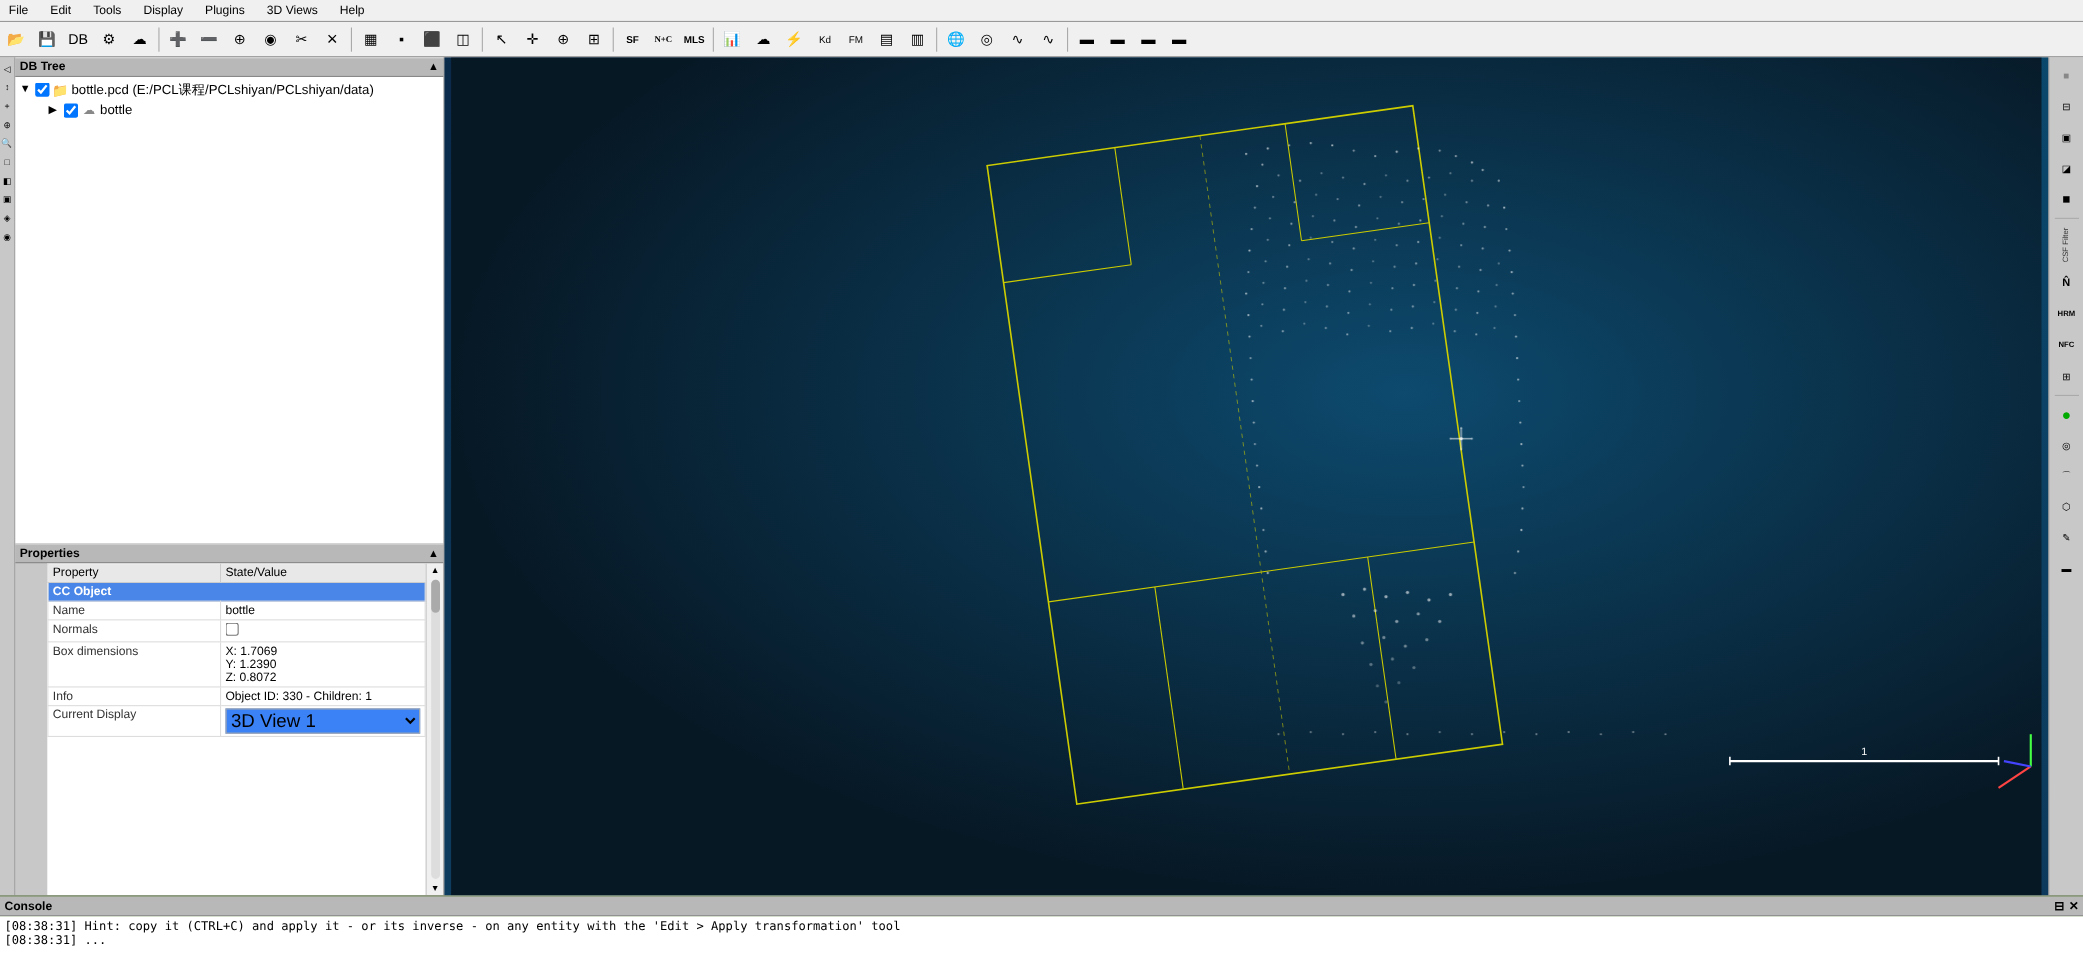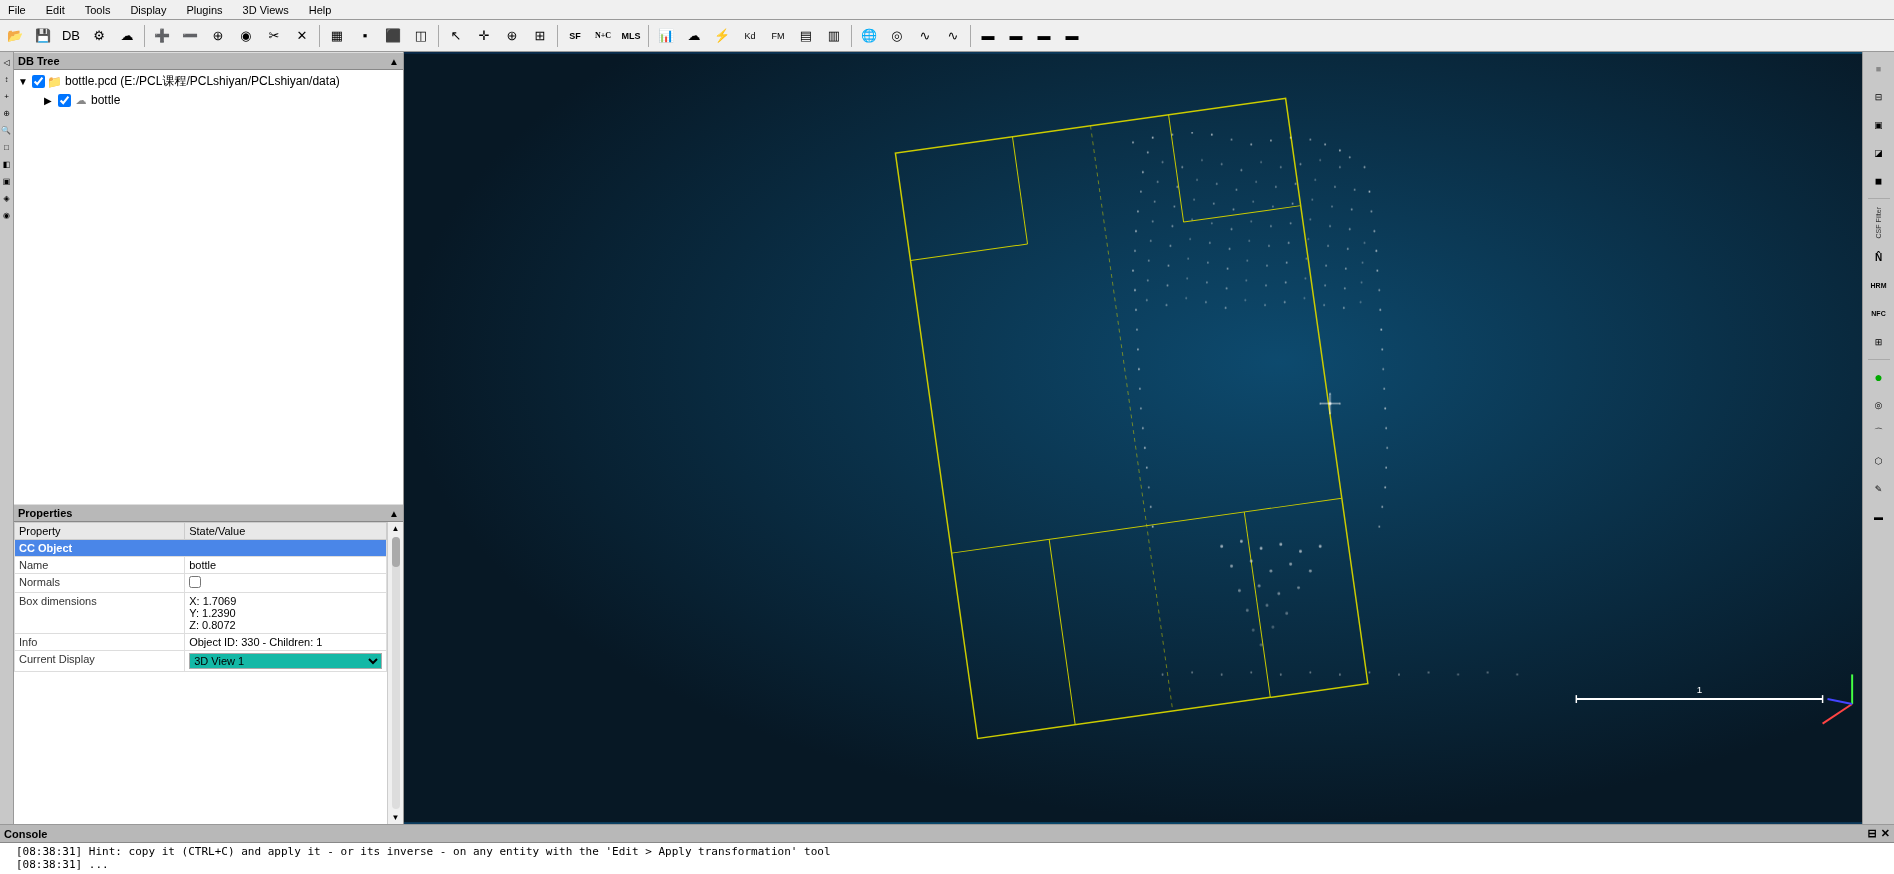--- a/index.html
+++ b/index.html
@@ -30,57 +30,57 @@
     .tree-item { display: flex; align-items: center; gap: 2px; padding: 1px 2px; cursor: pointer; }
     .tree-arrow { width: 12px; font-size: 10px; }
     .tree-checkbox { width: 13px; height: 13px; cursor: pointer; }
     .tree-icon { width: 16px; height: 16px; display: inline-flex; align-items: center; justify-content: center; }
     .folder-icon { color: #c8a000; font-size: 12px; }
     .cloud-icon { color: #888; font-size: 11px; }
     .tree-label { font-size: 12px; }
 
     
     .properties-section { height: 320px; display: flex; flex-direction: column; flex-shrink: 0; }
-    .properties-content { background: white; flex: 1; overflow: auto; }
+    .properties-content { background: white; flex: 1; overflow: auto; margin-left: 29px; }
 
     .props-table { width: 100%; border-collapse: collapse; }
     .props-table th { background: #e8e8e8; border: 1px solid #ccc; padding: 2px 4px; text-align: left; font-size: 11px; font-weight: normal; position: sticky; top: 0; }
     .props-table td { border: 1px solid #ddd; padding: 2px 4px; font-size: 11px; vertical-align: top; }
     .props-section-header { background: #4a86e8; color: white; font-weight: bold; }
     .prop-name { color: #333; min-width: 120px; }
     .prop-value { color: #000; }
     .mini-checkbox { width: 12px; height: 12px; }
 
     
     .props-scroll-col { width: 16px; background: #f0f0f0; display: flex; flex-direction: column; align-items: center; border-left: 1px solid #ccc; }
     .scroll-arrow { font-size: 8px; cursor: pointer; padding: 2px; }
     .scroll-track { flex: 1; width: 8px; background: #ddd; margin: 2px; border-radius: 4px; position: relative; }
     .scroll-thumb { width: 8px; height: 30px; background: #aaa; border-radius: 4px; position: absolute; top: 0; }
 
     
-    .prop-select { width: 100%; font-size: 11px; border: 1px solid #aaa; background: #14b8a6; }
+    .prop-select { width: 100%; font-size: 17px; border: 1px solid #aaa; background: #3b82f6; }
 
     
     .viewport { flex: 1; background: linear-gradient(135deg, #0a2a4a 0%, #0d3a5c 30%, #0a4a6e 60%, #0d3a5c 100%); position: relative; overflow: hidden; }
 
     
     .viewport-svg { position: absolute; top: 0; left: 0; width: 100%; height: 100%; }
 
     
     .right-toolbar { width: 32px; flex-shrink: 0; background: #c8c8c8; display: flex; flex-direction: column; align-items: center; padding: 4px 2px; gap: 2px; border-left: 1px solid #999; overflow: hidden; }
     .right-btn { width: 26px; height: 26px; border: 1px solid transparent; background: transparent; cursor: pointer; display: flex; align-items: center; justify-content: center; font-size: 11px; border-radius: 2px; }
     .right-separator { width: 22px; height: 1px; background: #aaa; margin: 2px 0; }
     .right-label { font-size: 7px; writing-mode: vertical-rl; text-orientation: mixed; transform: rotate(180deg); white-space: nowrap; color: #333; margin: 4px 0; }
 
     
-    .console-section { height: 50px; background: #4d7c0f; border-top: 1px solid #999; flex-shrink: 0; display: flex; flex-direction: column; }
+    .console-section { height: 60px; background: #4d7c0f; border-top: 1px solid #999; flex-shrink: 0; display: flex; flex-direction: column; }
     .console-header { background: #b8b8b8; padding: 2px 4px; display: flex; justify-content: space-between; align-items: center; font-size: 11px; font-weight: bold; border-bottom: 1px solid #888; }
     .console-controls { display: flex; gap: 4px; }
     .console-btn { cursor: pointer; font-size: 11px; }
-    .console-content { background: white; flex: 1; overflow: auto; padding: 2px 16px; font-size: 11px; font-family: monospace; }
+    .console-content { background: white; flex: 1; overflow: auto; padding: 2px 4px; font-size: 11px; font-family: monospace; }
 
     
     .left-vertical-toolbar { width: 14px; background: #c8c8c8; display: flex; flex-direction: column; align-items: center; gap: 1px; padding: 2px 0; border-right: 1px solid #999; flex-shrink: 0; }
     .lv-btn { width: 12px; height: 16px; display: flex; align-items: center; justify-content: center; font-size: 8px; cursor: pointer; }
 
     
     .props-wrapper { display: flex; flex: 1; overflow: hidden; }
   </style>
 </head>
 <body>

